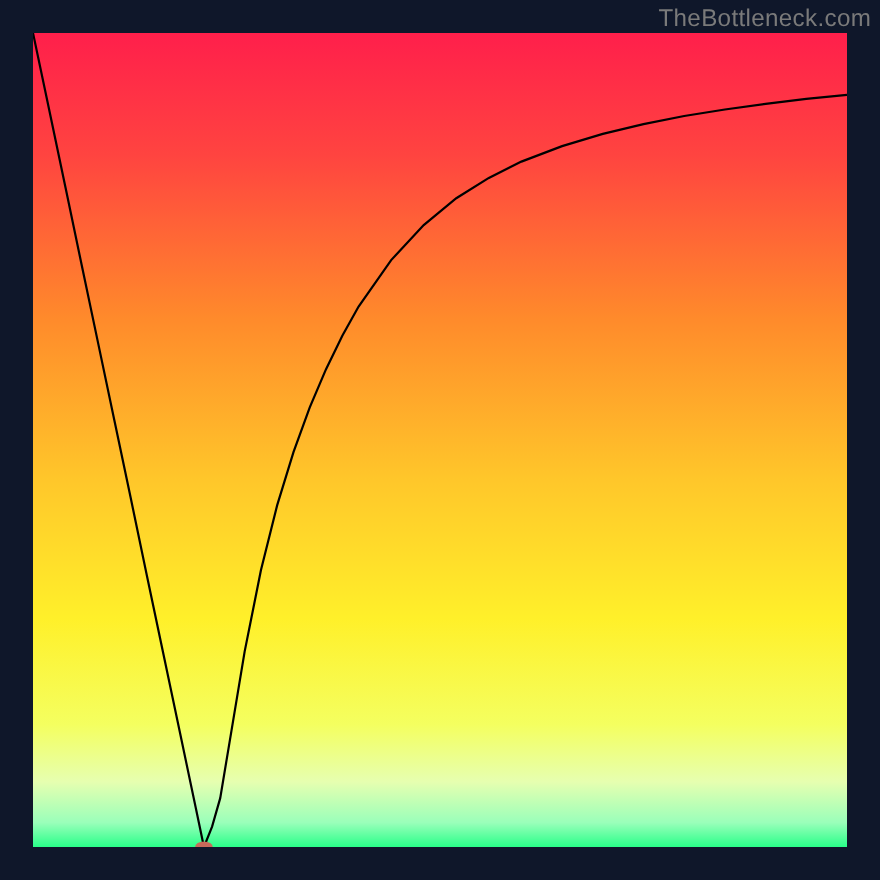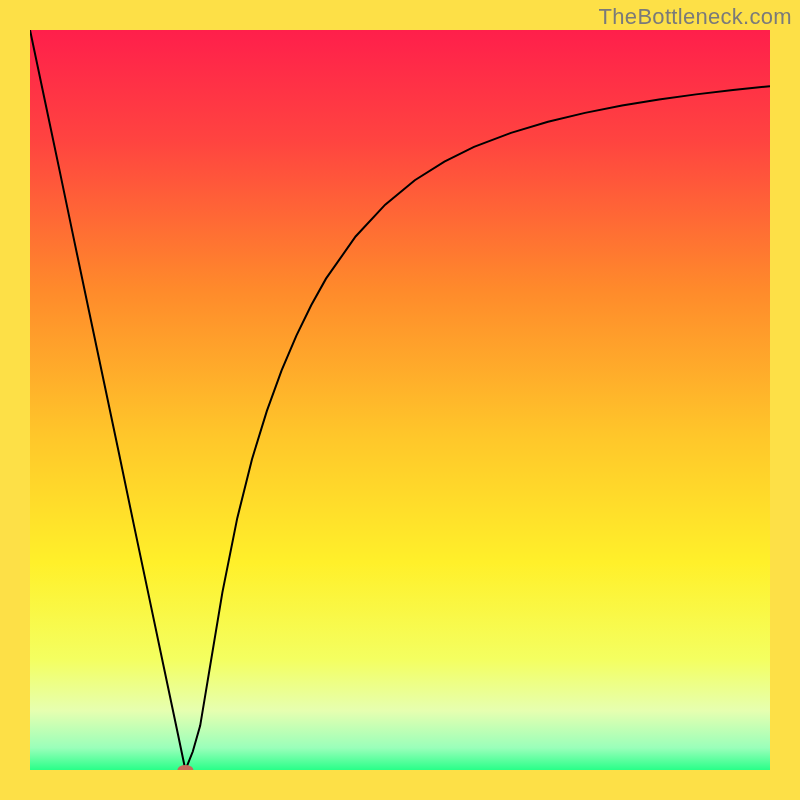--- a/index.html
+++ b/index.html
@@ -8,21 +8,21 @@
     width: 800px;
     height: 800px;
     overflow: hidden;
     background: #000;
     font-family: Arial, Helvetica, sans-serif;
   }
   .wrap {
     position: relative;
     width: 800px;
     height: 800px;
-    background: #fde047;
+    background: #0f172a;
   }
   .plot {
     position: absolute;
     left: 30px;
     top: 30px;
     width: 740px;
     height: 740px;
   }
   .attribution {
     position: absolute;

